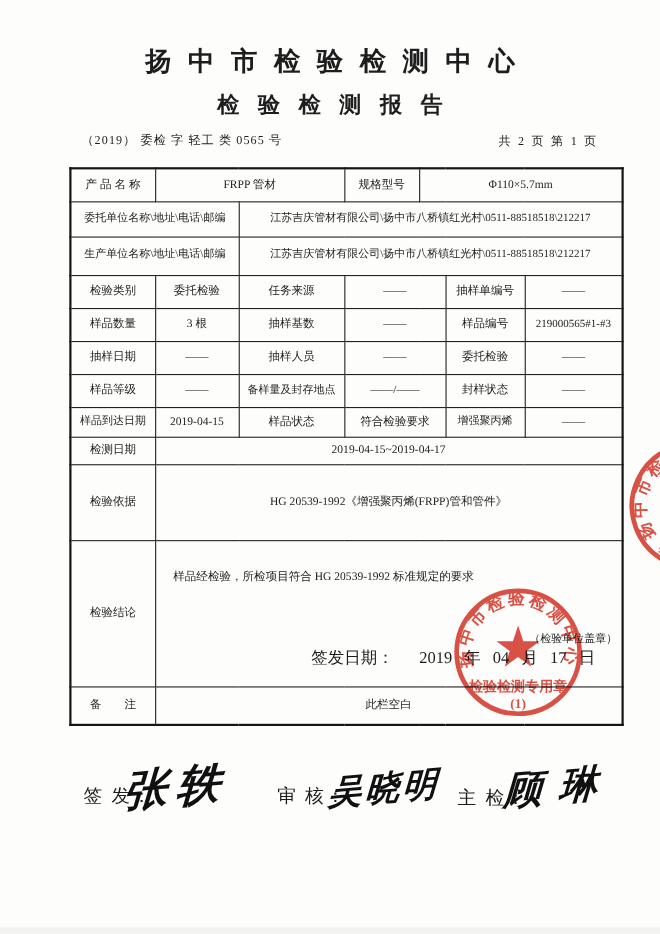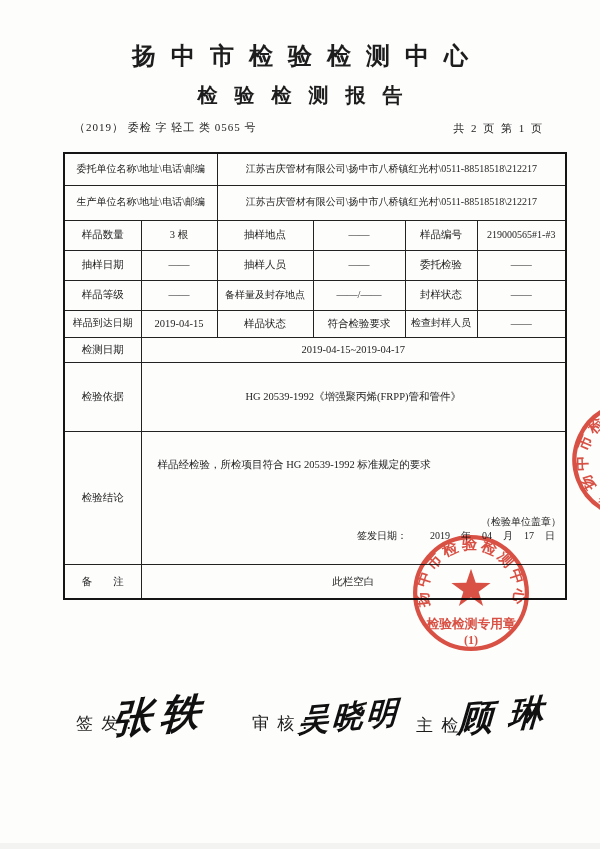--- a/index.html
+++ b/index.html
@@ -24,21 +24,21 @@
   }
   table.report td{
     border:1.5px solid #222;text-align:center;vertical-align:middle;
     padding:0 3px;overflow:hidden;line-height:1.25;
   }
   td.al{text-align:left;padding-left:11px;}
   td.small{font-size:10px;padding-left:7px;}
   .concl-cell{position:relative;}
   .concl-text{position:absolute;top:26px;left:16px;width:395px;text-align:left;font-size:10.5px;}
   .seal-note{position:absolute;top:84px;right:4px;font-size:10px;}
-  .issue-line{position:absolute;top:98px;right:10px;display:flex;gap:11px;font-size:10px;white-space:nowrap;align-items:flex-end;}
+  .issue-line{position:absolute;top:98px;right:24px;display:flex;gap:11px;font-size:15px;white-space:nowrap;align-items:flex-end;}
   .issue-line .yr{margin-left:12px;}
   .stamp{position:absolute;pointer-events:none;mix-blend-mode:multiply;opacity:.88;}
   .stamp-main{left:386px;top:508px;}
   .stamp-edge{left:545px;top:374px;transform:rotate(-20deg);}
   .sig-area{position:absolute;left:0;top:686px;width:600px;height:90px;}
   .sig-label{position:absolute;font-size:17px;letter-spacing:2px;white-space:nowrap;}
   .sig-name{
     position:absolute;font-weight:bold;color:#101010;white-space:nowrap;
     transform:rotate(-5deg) skewX(-8deg);font-style:italic;
   }
@@ -64,32 +64,46 @@
     <colgroup>
       <col style="width:77px">
         <col style="width:76px">
         <col style="width:96px">
       <col style="width:68px">
         <col style="width:24px">
         <col style="width:72px">
         <col style="width:89px">
     </colgroup>
     <tbody>
+        <tr style="height:30px">
+      <td>产 品 名 称</td>
+      <td colspan="2">FRPP 管材</td>
+      <td>规格型号</td>
+      <td colspan="3">Φ110×5.7mm</td>
+    </tr>
     <tr style="height:32px">
       <td colspan="2" class="small">委托单位名称\地址\电话\邮编</td>
       <td colspan="5" class="al small">江苏吉庆管材有限公司\扬中市八桥镇红光村\0511-88518518\212217</td>
     </tr>
     <tr style="height:35px">
       <td colspan="2" class="small">生产单位名称\地址\电话\邮编</td>
       <td colspan="5" class="al small">江苏吉庆管材有限公司\扬中市八桥镇红光村\0511-88518518\212217</td>
     </tr>
     <tr style="height:30px">
+      <td>检验类别</td>
+      <td>委托检验</td>
+      <td>任务来源</td>
+      <td colspan="2">——</td>
+      <td>抽样单编号</td>
+      <td>——</td>
+    </tr>
+    <tr style="height:30px">
       <td>样品数量</td>
       <td>3 根</td>
-      <td>抽样地点</td>
+      <td>抽样基数</td>
       <td colspan="2">——</td>
       <td>样品编号</td>
       <td class="small" style="padding:0 1px">219000565#1-#3</td>
     </tr>
     <tr style="height:30px">
       <td>抽样日期</td>
       <td>——</td>
       <td>抽样人员</td>
       <td colspan="2">——</td>
       <td>委托检验</td>
@@ -101,21 +115,21 @@
       <td class="small" style="padding:0 1px">备样量及封存地点</td>
       <td colspan="2">——/——</td>
       <td>封样状态</td>
       <td>——</td>
     </tr>
     <tr style="height:27px">
       <td class="small" style="padding:0 1px">样品到达日期</td>
       <td>2019-04-15</td>
       <td>样品状态</td>
       <td colspan="2">符合检验要求</td>
-      <td class="small" style="padding:0 1px">检查封样人员</td>
+      <td class="small" style="padding:0 1px">增强聚丙烯</td>
       <td>——</td>
     </tr>
     <tr style="height:25px">
       <td>检测日期</td>
       <td colspan="6">2019-04-15~2019-04-17</td>
     </tr>
     <tr style="height:69px">
       <td>检验依据</td>
       <td colspan="6" class="al">HG 20539-1992《增强聚丙烯(FRPP)管和管件》</td>
     </tr>

